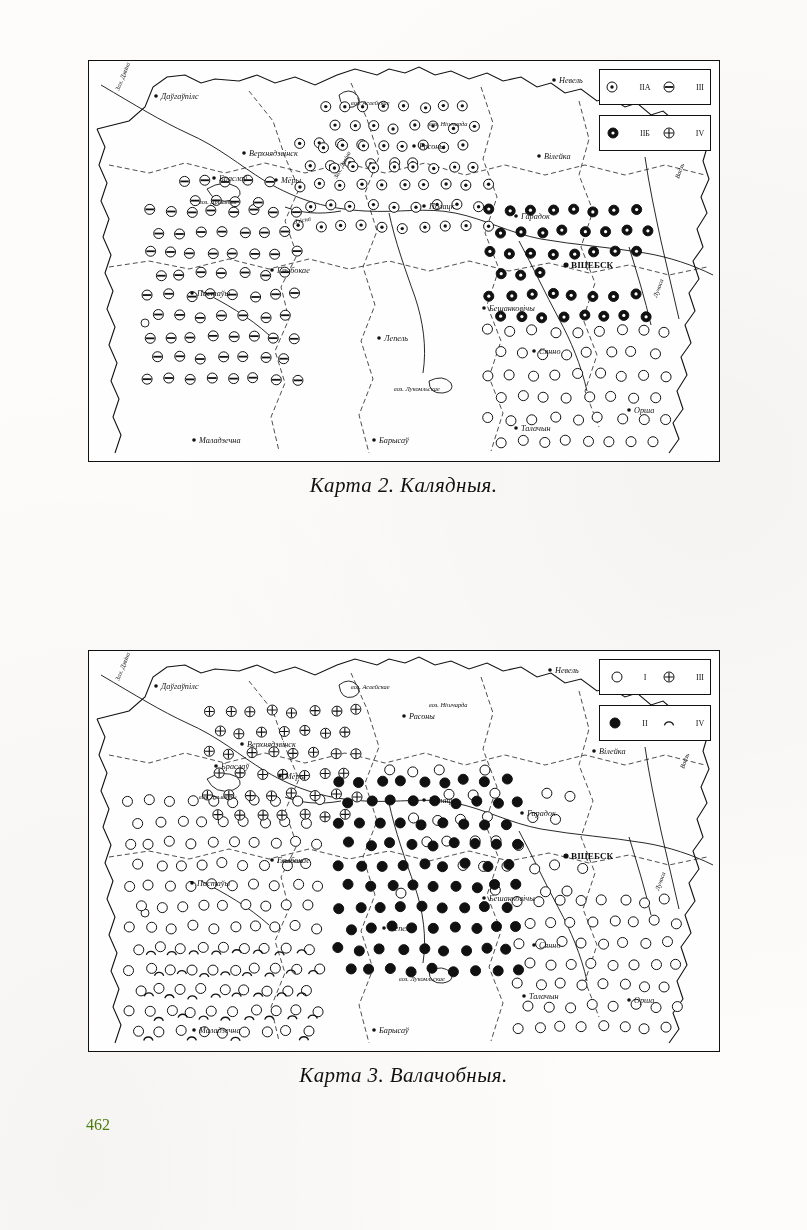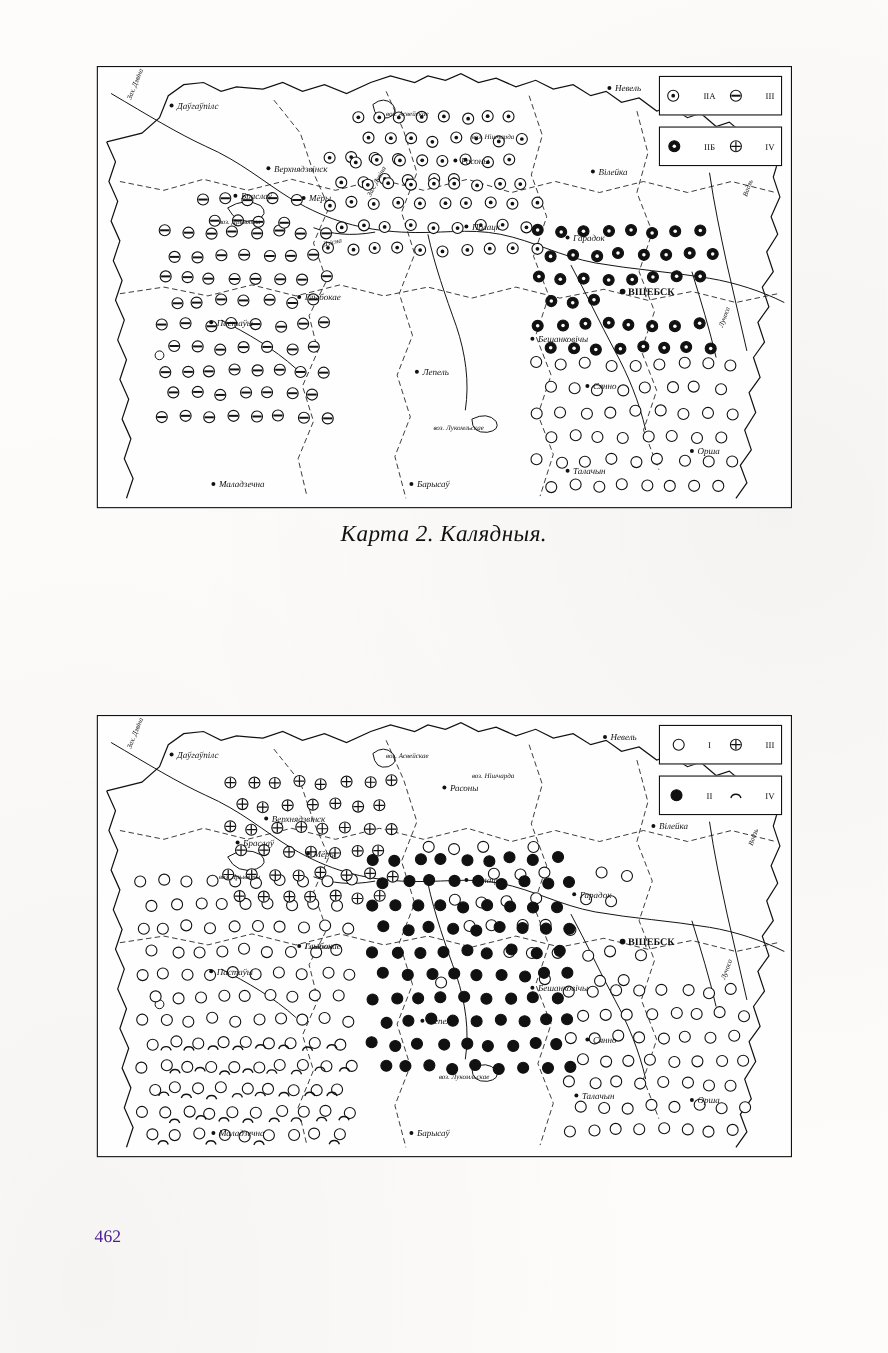--- a/index.html
+++ b/index.html
@@ -32,21 +32,21 @@
     text-align:center;
     font-style:italic;
     font-size:21px;
     color:#111;
     margin-top:11px;
     letter-spacing:0.4px;
   }
   .pageno{
     position:absolute;
     left:86px;top:1116px;
-    font-size:16px;color:#4c1d95;
+    font-size:16px;color:#4d7c0f;
     font-family:"Liberation Serif", serif;
   }
   svg{display:block;}
   .lbl{
     font-family:"Liberation Serif", serif;
     fill:#111;
   }
   .city{font-size:8.2px;font-style:italic;}
   .city-b{font-size:9.2px;font-weight:bold;}
   .hydro{font-size:6.4px;font-style:italic;}
@@ -979,15 +979,16 @@
           <span class="lgsym">
             <svg width="16" height="14">
                 <use href="#s-arc" x="8" y="7"></use>
               </svg>
           </span>
           <span class="lgtxt">IV</span>
         </div>
       </div>
     </div>
   </div>
+  <div class="caption">Карта 3. Валачобныя.</div>
 </div>
 
 <div class="pageno">462</div>
 
 </body></html>

